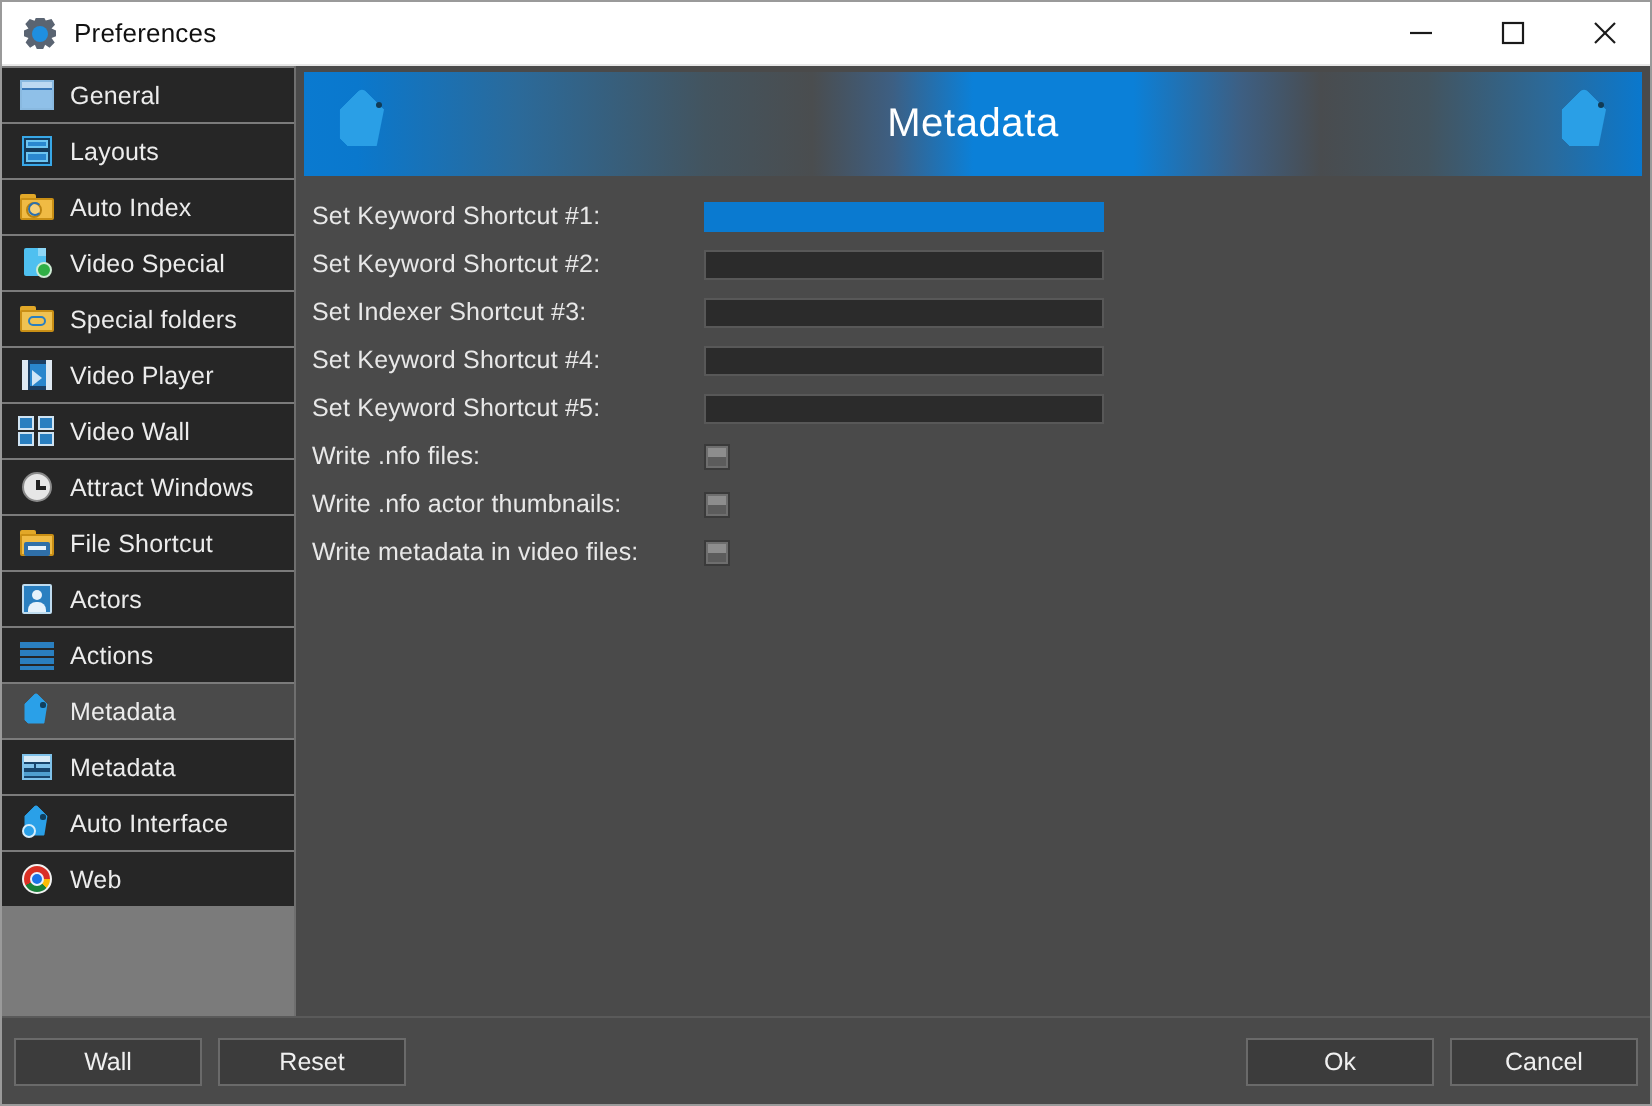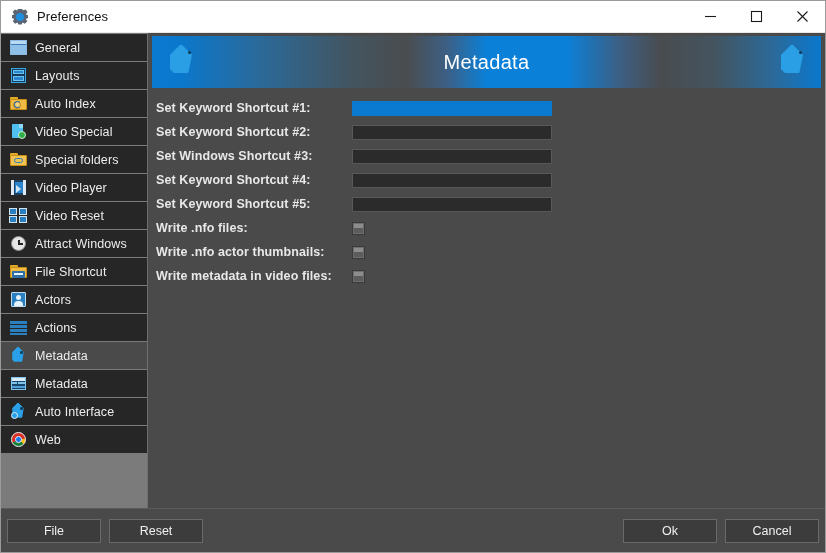--- a/index.html
+++ b/index.html
@@ -216,21 +216,20 @@
   }
   .tag-big .hole {
     position:absolute; right:7px; top:6px; width:3px; height:3px;
     border-radius:50%; background:#123b55;
   }
 
   .form {
     flex: 1 1 auto;
     padding: 8px 0 0 8px;
     min-height: 0;
-    font-weight: bold;
   }
   .form-row {
     display: flex; align-items: center;
     height: 24px;
   }
   .form-label {
     width: 196px; flex: 0 0 196px;
     font-size: 12.5px; color: #e8e8e8;
     letter-spacing: .1px; white-space: nowrap;
   }
@@ -364,21 +363,21 @@
           <div class="nav-label">Video Player</div>
         </div>
 
         <div class="nav-item">
           <div class="nav-icon">
             <div class="ic ic-tile t1"></div>
               <div class="ic ic-tile t2"></div>
             <div class="ic ic-tile t3"></div>
               <div class="ic ic-tile t4"></div>
           </div>
-          <div class="nav-label">Video Reset</div>
+          <div class="nav-label">Video Wall</div>
         </div>
 
         <div class="nav-item">
           <div class="nav-icon">
             <div class="ic ic-clock"></div>
               <div class="ic ic-hand1"></div>
               <div class="ic ic-hand2"></div>
           </div>
           <div class="nav-label">Attract Windows</div>
         </div>
@@ -471,21 +470,21 @@
 
         <div class="form-row">
           <div class="form-label">Set Keyword Shortcut #1:</div>
           <div class="text-field focused"></div>
         </div>
         <div class="form-row">
           <div class="form-label">Set Keyword Shortcut #2:</div>
           <div class="text-field"></div>
         </div>
         <div class="form-row">
-          <div class="form-label">Set Windows Shortcut #3:</div>
+          <div class="form-label">Set Indexer Shortcut #3:</div>
           <div class="text-field"></div>
         </div>
         <div class="form-row">
           <div class="form-label">Set Keyword Shortcut #4:</div>
           <div class="text-field"></div>
         </div>
         <div class="form-row">
           <div class="form-label">Set Keyword Shortcut #5:</div>
           <div class="text-field"></div>
         </div>
@@ -500,20 +499,20 @@
         <div class="form-row">
           <div class="form-label">Write metadata in video files:</div>
           <div class="checkbox"></div>
         </div>
 
       </div>
     </div>
   </div>
 
   <div class="footer">
-    <div class="btn">File</div>
+    <div class="btn">Wall</div>
     <div class="btn">Reset</div>
     <div class="footer-spacer"></div>
     <div class="btn">Ok</div>
     <div class="btn">Cancel</div>
   </div>
 
 </div>
 
 </body></html>

